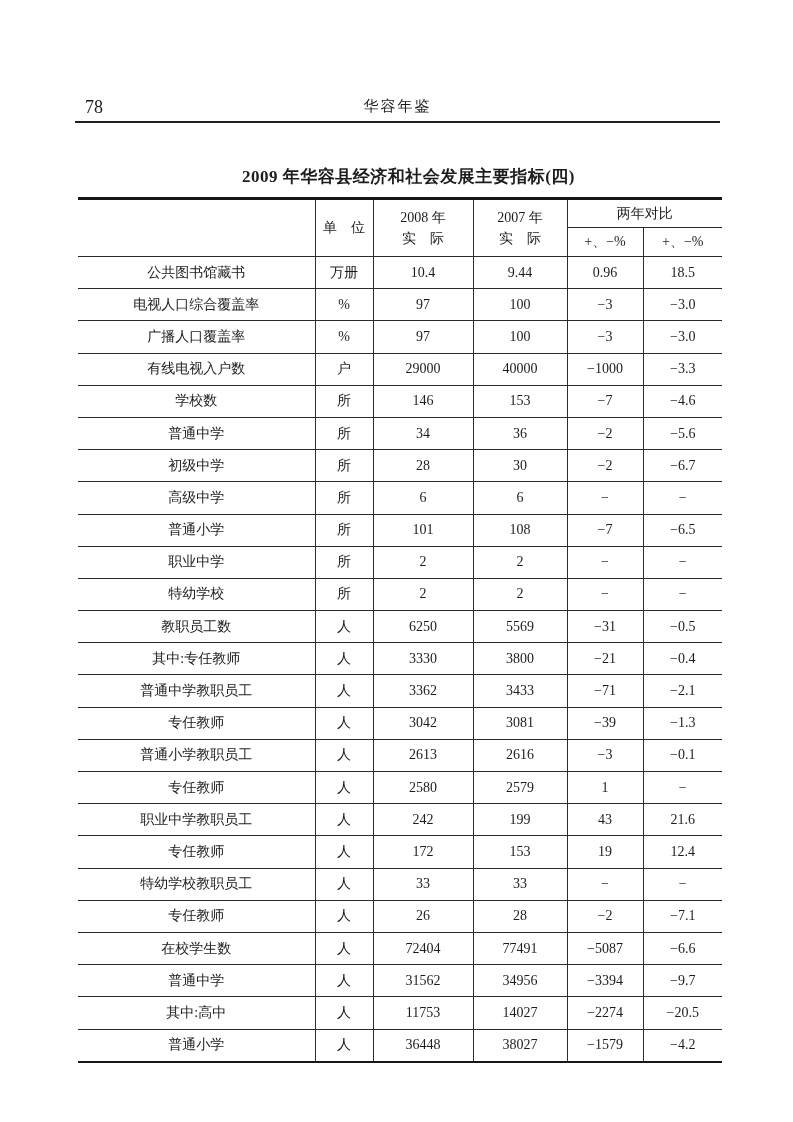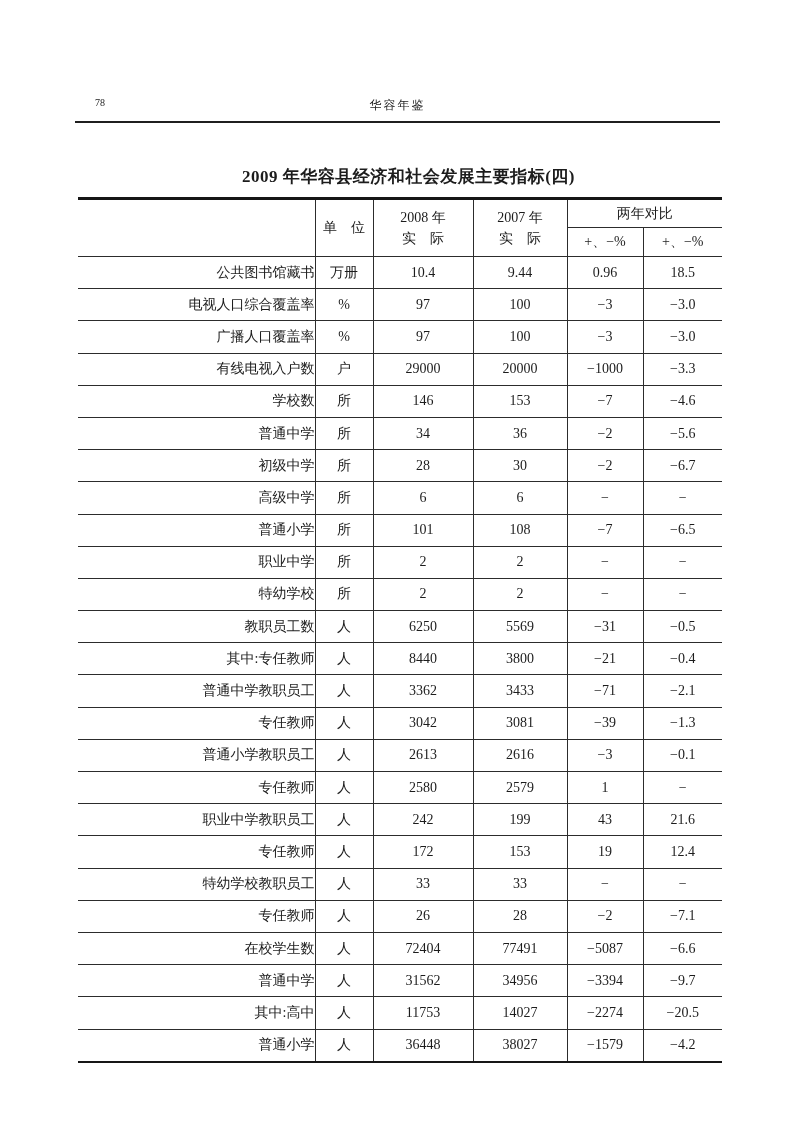--- a/index.html
+++ b/index.html
@@ -20,31 +20,31 @@
   
   .running-head {
     position: absolute;
     top: 97px;
     left: 75px;
     width: 645px;
     height: 22px;
   }
   .pageno {
     position: absolute;
-    left: 20px;
+    left: 10px;
     top: 0;
-    font-size: 10px;
+    font-size: 18px;
   }
   .book-title {
     position: absolute;
     left: 0;
     top: 0;
     width: 100%;
     text-align: center;
-    font-size: 12px;
+    font-size: 15px;
     letter-spacing: 2px;
   }
   .head-rule {
     position: absolute;
     top: 121px;
     left: 75px;
     width: 645px;
     height: 2px;
     background: #1f1f1f;
   }
@@ -86,21 +86,21 @@
   table.stats tr > *:first-child { border-left: none; }
   table.stats tr > *:last-child  { border-right: none; }
 
   thead tr.hdr-top  { height: 29px; }
   thead tr.hdr-sub  { height: 29px; }
   thead th { text-align: center; }
   thead .two-line div { line-height: 21px; }
 
   tbody td { height: 31.2px; }
   td.num { text-align: center; }
-  td.ind { text-align: right; }
+  td.ind { text-align: center; }
   .ind0 { padding-left: 2px; }
   .ind1 { padding-left: 30px; }
   .ind2 { padding-left: 55px; }
   .ind3 { padding-left: 82px; }
 </style>
 </head>
 <body>
 
 <div class="page">
 
@@ -162,21 +162,21 @@
           <td class="num">%</td>
           <td class="num">97</td>
           <td class="num">100</td>
           <td class="num">−3</td>
           <td class="num">−3.0</td>
         </tr>
         <tr>
           <td class="ind ind0">有线电视入户数</td>
           <td class="num">户</td>
           <td class="num">29000</td>
-          <td class="num">20000</td>
+          <td class="num">40000</td>
           <td class="num">−1000</td>
           <td class="num">−3.3</td>
         </tr>
         <tr>
           <td class="ind ind0">学校数</td>
           <td class="num">所</td>
           <td class="num">146</td>
           <td class="num">153</td>
           <td class="num">−7</td>
           <td class="num">−4.6</td>
@@ -233,21 +233,21 @@
           <td class="ind ind0">教职员工数</td>
           <td class="num">人</td>
           <td class="num">6250</td>
           <td class="num">5569</td>
           <td class="num">−31</td>
           <td class="num">−0.5</td>
         </tr>
         <tr>
           <td class="ind ind1">其中:专任教师</td>
           <td class="num">人</td>
-          <td class="num">8440</td>
+          <td class="num">3330</td>
           <td class="num">3800</td>
           <td class="num">−21</td>
           <td class="num">−0.4</td>
         </tr>
         <tr>
           <td class="ind ind2">普通中学教职员工</td>
           <td class="num">人</td>
           <td class="num">3362</td>
           <td class="num">3433</td>
           <td class="num">−71</td>

